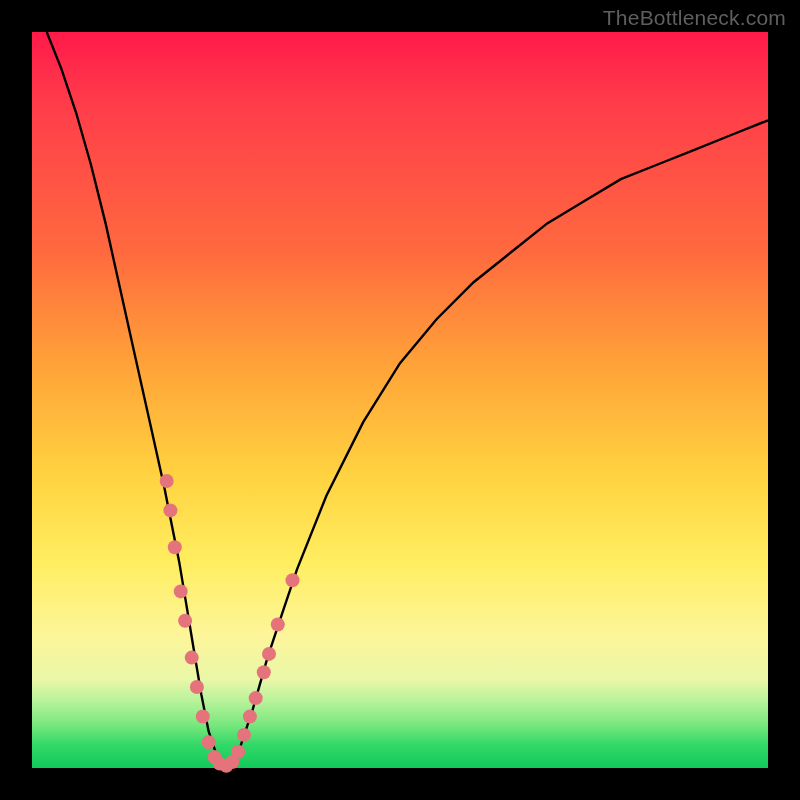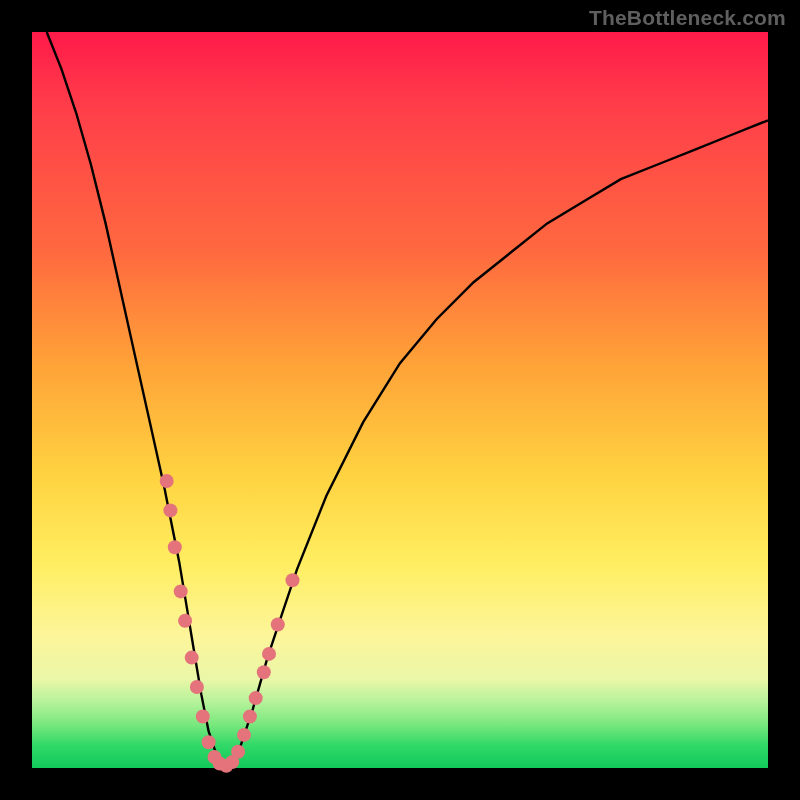--- a/index.html
+++ b/index.html
@@ -40,21 +40,21 @@
       #2fd867 97%,
       #12c95a 100%
     );
   }
   .watermark {
     position: absolute;
     top: 6px;
     right: 14px;
     color: #5f5f5f;
     font-size: 21px;
-    font-weight: 700;
+    font-weight: 400;
     letter-spacing: 0.2px;
     user-select: none;
   }
   svg.curve {
     position: absolute;
     top: 0;
     left: 0;
     width: 736px;
     height: 736px;
     overflow: visible;

